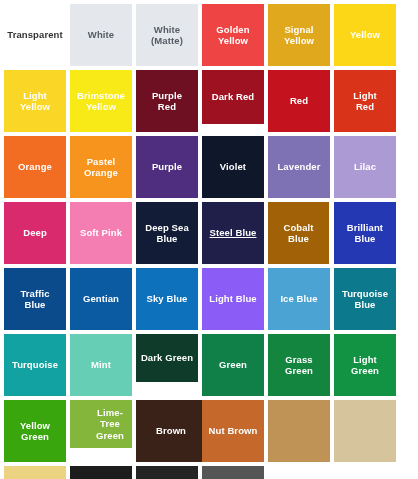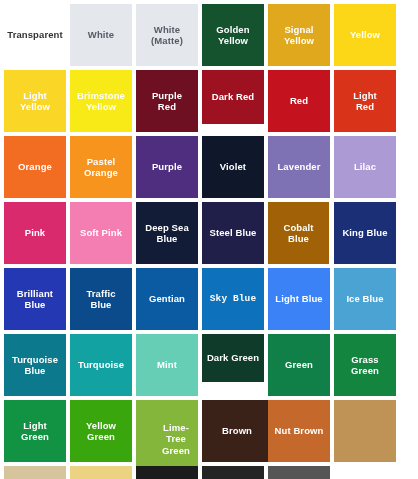--- a/index.html
+++ b/index.html
@@ -56,21 +56,21 @@
     <div class="swatch transparent-cell" style="background: rgb(255, 255, 255); width: 62px; height: 62px;">
       <span class="swatch-label" style="color: rgb(51, 51, 51);">Transparent</span>
     </div>
     <div class="swatch" style="background: rgb(228, 231, 236); width: 62px; height: 62px;">
       <span class="swatch-label" style="color: rgb(85, 92, 102);">White</span>
     </div>
     <div class="swatch" style="background: rgb(228, 231, 236); width: 62px; height: 62px;">
       <span class="swatch-label" style="color: rgb(85, 92, 102);">White
 (Matte)</span>
     </div>
-    <div class="swatch" style="background: #14532d; width: 62px; height: 62px; justify-content: center;">
+    <div class="swatch" style="background: #ef4444; width: 62px; height: 62px; justify-content: center;">
       <span class="swatch-label" style="color: rgb(255, 255, 255);">Golden
 Yellow</span>
     </div>
     <div class="swatch" style="background: rgb(224, 168, 28); width: 62px; height: 62px;">
       <span class="swatch-label" style="color: rgb(255, 255, 255);">Signal
 Yellow</span>
     </div>
     <div class="swatch" style="background: rgb(252, 215, 23); width: 62px; height: 62px;">
       <span class="swatch-label" style="color: rgb(255, 255, 255);">Yellow</span>
     </div>
@@ -109,54 +109,51 @@
     <div class="swatch" style="background: #0f172a; width: 62px; height: 62px;">
       <span class="swatch-label" style="color: rgb(255, 255, 255);">Violet</span>
     </div>
     <div class="swatch" style="background: rgb(126, 114, 180); width: 62px; height: 62px;">
       <span class="swatch-label" style="color: rgb(255, 255, 255);">Lavender</span>
     </div>
     <div class="swatch" style="background: rgb(171, 154, 212); width: 62px; height: 62px;">
       <span class="swatch-label" style="color: rgb(255, 255, 255);">Lilac</span>
     </div>
     <div class="swatch" style="background: rgb(217, 42, 110); width: 62px; height: 62px;">
-      <span class="swatch-label" style="color: rgb(255, 255, 255);">Pink</span>
+      <span class="swatch-label" style="color: rgb(255, 255, 255);">Deep</span>
     </div>
     <div class="swatch" style="background: rgb(244, 126, 178); width: 62px; height: 62px;">
       <span class="swatch-label" style="color: rgb(255, 255, 255);">Soft Pink</span>
     </div>
     <div class="swatch" style="background: rgb(19, 28, 54); width: 62px; height: 62px;">
       <span class="swatch-label" style="color: rgb(255, 255, 255);">Deep Sea
 Blue</span>
     </div>
     <div class="swatch" style="background: rgb(31, 31, 74); width: 62px; height: 62px;">
-      <span class="swatch-label" style="color: rgb(255, 255, 255);">Steel Blue</span>
+      <span class="swatch-label" style="color: rgb(255, 255, 255); text-decoration: underline;">Steel Blue</span>
     </div>
     <div class="swatch" style="background: #a16207; width: 61px; height: 62px;">
       <span class="swatch-label" style="color: rgb(255, 255, 255);">Cobalt
 Blue</span>
     </div>
-    <div class="swatch" style="background: rgb(26, 47, 117); width: 62px; height: 62px;">
-      <span class="swatch-label" style="color: rgb(255, 255, 255);">King Blue</span>
-    </div>
     <div class="swatch" style="background: rgb(37, 56, 180); width: 62px; height: 62px;">
       <span class="swatch-label" style="color: rgb(255, 255, 255);">Brilliant
 Blue</span>
     </div>
     <div class="swatch" style="background: rgb(11, 75, 140); width: 62px; height: 62px;">
       <span class="swatch-label" style="color: rgb(255, 255, 255);">Traffic
 Blue</span>
     </div>
     <div class="swatch" style="background: rgb(11, 91, 163); width: 62px; height: 62px;">
       <span class="swatch-label" style="color: rgb(255, 255, 255);">Gentian</span>
     </div>
-    <div class="swatch" style="background: rgb(13, 113, 187); width: 62px; height: 62px; font-family: Liberation Mono, monospace;">
+    <div class="swatch" style="background: rgb(13, 113, 187); width: 62px; height: 62px;">
       <span class="swatch-label" style="color: rgb(255, 255, 255);">Sky Blue</span>
     </div>
-    <div class="swatch" style="background: #3b82f6; width: 62px; height: 62px;">
+    <div class="swatch" style="background: #8b5cf6; width: 62px; height: 62px;">
       <span class="swatch-label" style="color: rgb(255, 255, 255);">Light Blue</span>
     </div>
     <div class="swatch" style="background: rgb(75, 163, 211); width: 62px; height: 62px;">
       <span class="swatch-label" style="color: rgb(255, 255, 255);">Ice Blue</span>
     </div>
     <div class="swatch" style="background: rgb(12, 122, 140); width: 62px; height: 62px;">
       <span class="swatch-label" style="color: rgb(255, 255, 255);">Turquoise
 Blue</span>
     </div>
     <div class="swatch" style="background: rgb(18, 162, 162); width: 62px; height: 62px;">
@@ -176,21 +173,21 @@
 Green</span>
     </div>
     <div class="swatch" style="background: rgb(17, 147, 67); width: 62px; height: 62px;">
       <span class="swatch-label" style="color: rgb(255, 255, 255);">Light
 Green</span>
     </div>
     <div class="swatch" style="background: rgb(58, 166, 14); width: 62px; height: 62px;">
       <span class="swatch-label" style="color: rgb(255, 255, 255);">Yellow
 Green</span>
     </div>
-    <div class="swatch" style="background: rgb(132, 182, 60); width: 62px; height: 78px; padding-left: 18px;">
+    <div class="swatch" style="background: rgb(132, 182, 60); width: 62px; height: 48px; padding-left: 18px;">
       <span class="swatch-label" style="color: rgb(255, 255, 255);">Lime-Tree
 Green</span>
     </div>
     <div class="swatch" style="background: rgb(59, 34, 24); width: 70px; height: 62px;">
       <span class="swatch-label" style="color: rgb(255, 255, 255);">Brown</span>
     </div>
     <div class="swatch" style="background: rgb(196, 105, 43); width: 62px; height: 62px;">
       <span class="swatch-label" style="color: rgb(255, 255, 255);">Nut Brown</span>
     </div>
     <div class="swatch" style="background: rgb(191, 146, 85); width: 62px; height: 62px;"></div>

